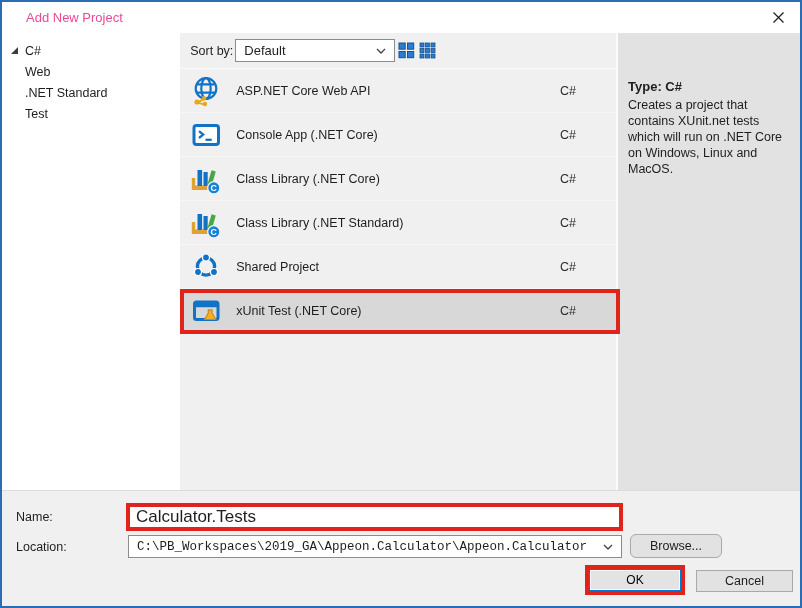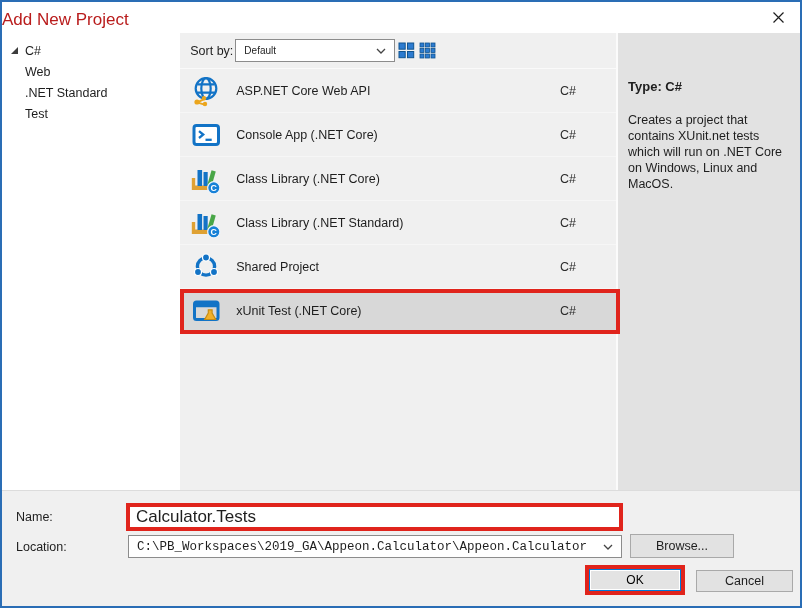--- a/index.html
+++ b/index.html
@@ -4,53 +4,53 @@
 <style>
   * { margin:0; padding:0; box-sizing:border-box; }
   body { background:#fff; font-family:"Liberation Sans", sans-serif; }
   .dialog {
     position:relative; width:802px; height:608px;
     border:2px solid #2a6db5; background:#ffffff; overflow:hidden;
     font-family:"Liberation Sans", sans-serif; color:#1e1e1e;
   }
   
   .titlebar { position:absolute; top:0; left:0; right:0; height:31px; background:#fff; }
-  .titlebar .title { position:absolute; left:0; top:8px; font-size:17px; color:#b91c1c; }
+  .titlebar .title { position:absolute; left:24px; top:8px; font-size:13px; color:#ec4899; }
   .close-btn {
     position:absolute; right:6px; top:3px; width:32px; height:25px;
     display:flex; align-items:center; justify-content:center; cursor:pointer;
     background:transparent; border:none; font-size:16px; color:#222;
   }
   
   .main { position:absolute; top:31px; left:0; right:0; height:457px; display:flex; }
   .sidebar { width:180px; background:#fff; padding-top:7px; }
   .tree-item { height:21px; display:flex; align-items:center; font-size:12.5px; cursor:default; }
   .tree-root { padding-left:8px; gap:5px; }
   .tree-child { padding-left:23px; }
   .tw { width:10px; height:10px; display:inline-flex; }
   .list-panel { width:440px; background:#f0f0f0; position:relative; }
   .sortbar {
     height:36px; display:flex; align-items:center; padding-left:10px; gap:2px;
     background:#f0f0f0; border-bottom:1px solid #fafafa; font-size:12.5px;
   }
   .combo {
     width:160px; height:23px; background:#fff; border:1px solid #8c8c8c;
     display:flex; align-items:center; justify-content:space-between;
-    padding:0 8px; font-size:10px; cursor:default;
+    padding:0 8px; font-size:13px; cursor:default;
   }
   .viewbtn { width:19px; height:19px; display:flex; align-items:center; justify-content:center; cursor:pointer; }
   .tpl-row {
     height:44px; display:flex; align-items:center; padding-left:10px; gap:14px;
     font-size:12.5px; border-bottom:1px solid #f6f6f6; cursor:default;
   }
   .tpl-row .lang { margin-left:auto; margin-right:40px; color:#2b2b2b; }
   .tpl-row.selected { background:#d8d8d8; }
   .tpl-icon { width:32px; height:32px; flex:0 0 32px; }
   .right-panel { flex:1; background:#e2e2e2; border-left:2px solid #fbfbfb; padding:46px 10px 0 10px; }
-  .type-head { font-size:13px; font-weight:bold; margin-bottom:19px; }
+  .type-head { font-size:13px; font-weight:bold; margin-bottom:4px; }
   .type-desc { font-size:12.5px; line-height:1.27; width:162px; color:#1e1e1e; }
   
   .bottom { position:absolute; top:488px; left:0; right:0; bottom:0; background:#f0f0f0; border-top:1px solid #dcdcdc; }
   .lbl { position:absolute; font-size:12.5px; color:#1e1e1e; }
   .name-lbl { left:14px; top:19px; }
   .loc-lbl  { left:14px; top:49px; }
   .annotation { border:4px solid #e0241c; }
   .name-annot { position:absolute; left:124px; top:12px; width:497px; height:28px; background:#fff; }
   .name-input {
     width:100%; height:100%; border:none; outline:none; background:#fff;
@@ -59,21 +59,21 @@
   .loc-combo {
     position:absolute; left:126px; top:44px; width:494px; height:23px;
     background:#fff; border:1px solid #8c8c8c; display:flex; align-items:center;
     justify-content:space-between; padding:0 8px; font-size:12.5px; cursor:default;font-family:Liberation Mono, monospace;
   }
   .loc-text { white-space:nowrap; overflow:hidden; }
   .win-btn {
     background:#e2e2e2; border:1px solid #a9a9a9; font-size:12.5px;
     font-family:"Liberation Sans",sans-serif; color:#1e1e1e; cursor:pointer;
   }
-  .browse-btn { position:absolute; left:628px; top:43px; width:104px; height:24px; }
+  .browse-btn { position:absolute; left:628px; top:43px; width:92px; height:24px;border-radius:6px; }
   .ok-annot { position:absolute; left:583px; top:74px; width:100px; height:30px; }
   .ok-btn {
     width:100%; height:100%; background:#e3e3e3; border:1px solid #0078d7;
     box-shadow: inset 0 0 0 1px #ffffff; font-size:12px;
     font-family:"Liberation Sans",sans-serif; cursor:pointer;
   }
   .cancel-btn { position:absolute; left:694px; top:79px; width:97px; height:22px; }
   .annot-row { position:absolute; left:0px; top:256px; width:440px; height:45px; z-index:4; pointer-events:none; }
   .chev { display:inline-flex; }
 </style>

